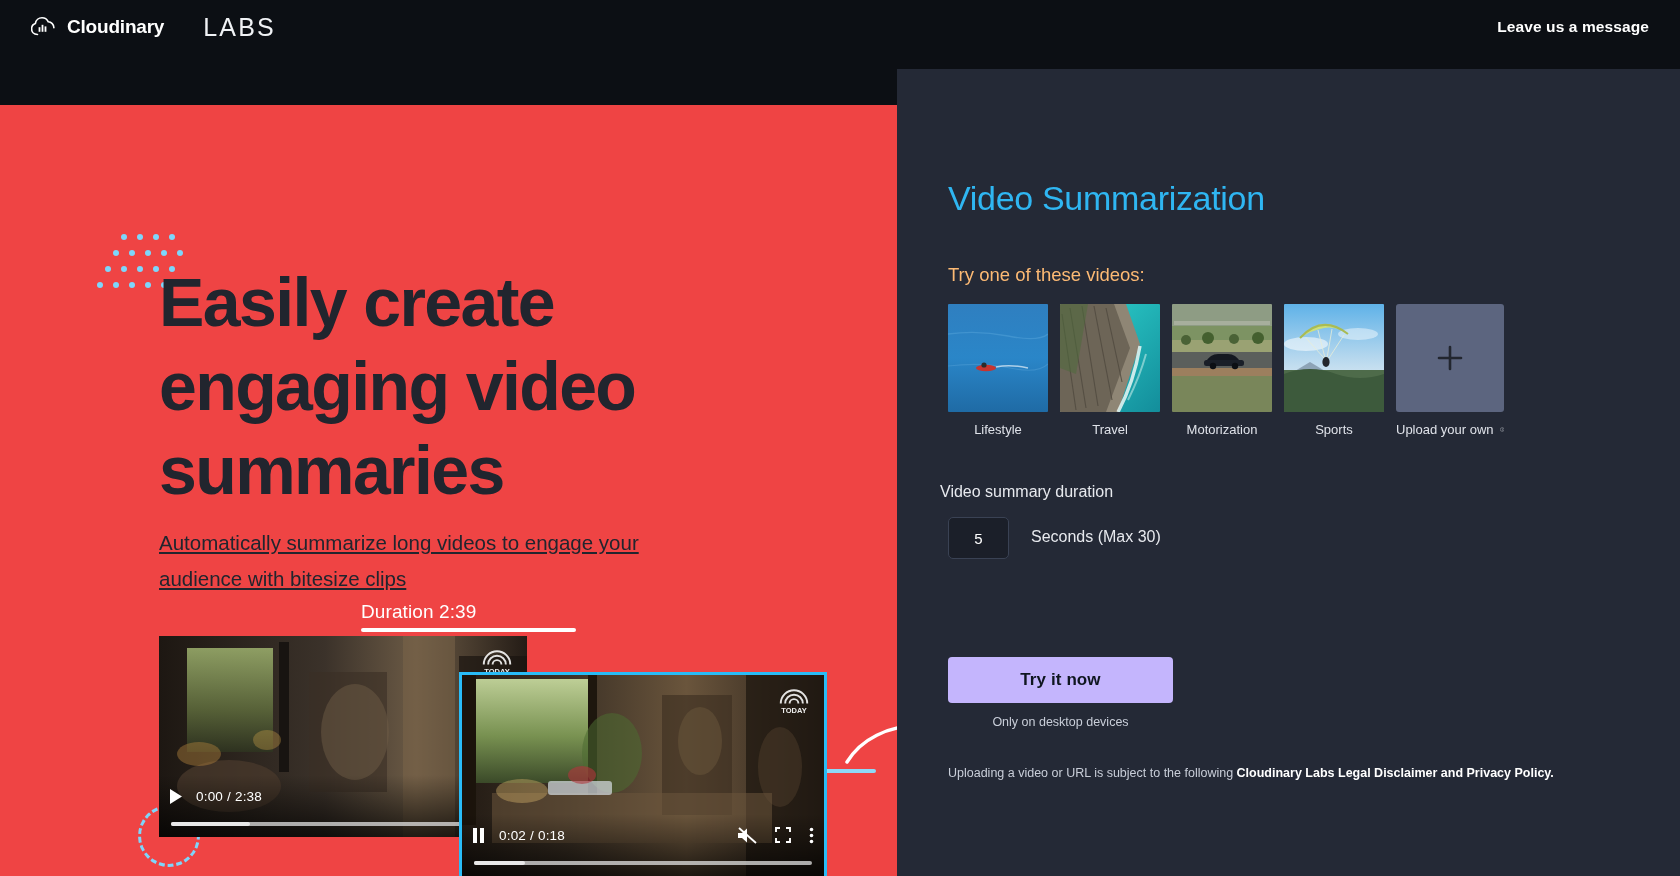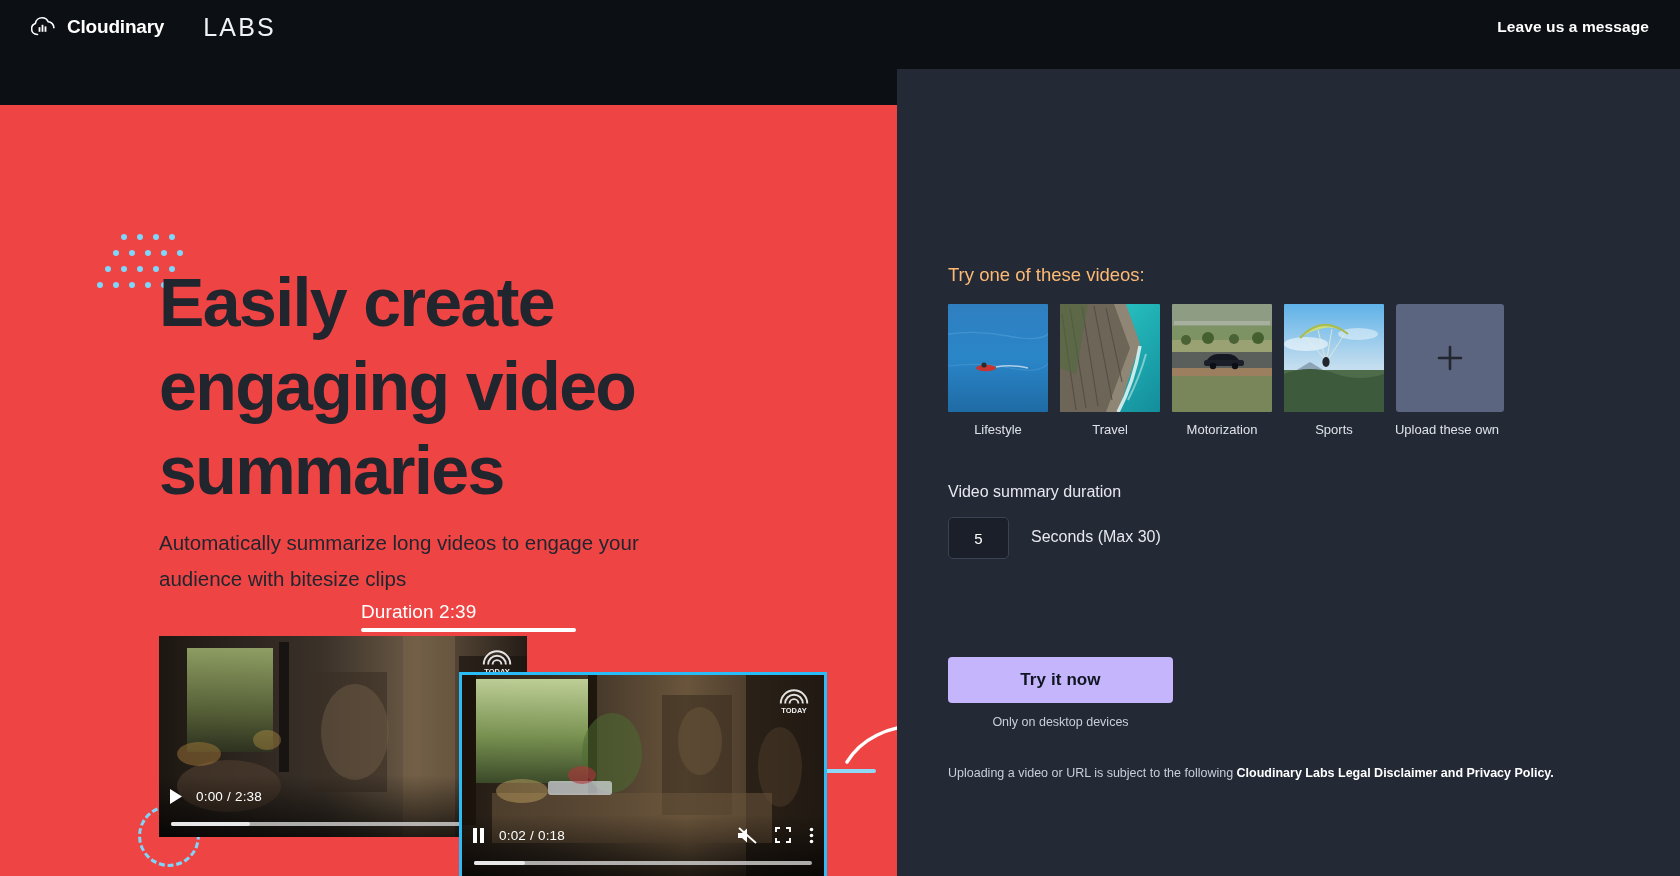--- a/index.html
+++ b/index.html
@@ -56,21 +56,21 @@
     position: absolute; left: 159px; top: 155px;
     width: 640px;
     color: #21252e;
     font-size: 68px; line-height: 84px;
     font-weight: 700; letter-spacing: -1.6px;
   }
   #subhead {
     position: absolute; left: 159px; top: 420px;
     width: 540px;
     color: #21252e;
-    font-size: 20.5px; line-height: 36px; font-weight: 400;
+    font-size: 20.5px; line-height: 36px; font-weight: 400; text-decoration: underline;
   }
 
   
   .dur-wrap { position: absolute; }
   .dur-label {
     color: #ffffff; font-size: 19px; font-weight: 400;
     letter-spacing: 0.1px; white-space: nowrap;
   }
   .dur-bar {
     margin-top: 5px; height: 4px; background: #ffffff;
@@ -165,21 +165,21 @@
     margin-top: 10px; text-align: center;
     color: #dfe2e9; font-size: 13px; white-space: nowrap;
   }
   #upload-cell { width: 108px; }
   #upload-cap {
     display: flex; align-items: center; justify-content: center; gap: 6px;
     margin-top: 10px; color: #dfe2e9; font-size: 13px; white-space: nowrap;
   }
 
   #dur-field-label {
-    position: absolute; left: 51px; top: 414px;
+    position: absolute; left: 43px; top: 414px;
     color: #e7e9ee; font-size: 16px;
   }
   #dur-input {
     position: absolute; left: 51px; top: 448px;
     width: 61px; height: 42px;
     background: #1b1f29; border: 1px solid #3a4254;
     border-radius: 5px; color: #ffffff;
     font-size: 15px; text-align: center;
     font-family: "Liberation Sans", sans-serif;
   }
@@ -410,20 +410,21 @@
       </span>
     </div>
     <div class="scrub" id="scrub-small">
         <span style="width: 15%;"></span>
       </div>
   </div>
 </div>
 
 <div id="right-panel">
 
+  <h2 id="panel-title">Video Summarization</h2>
   <div id="try-label">Try one of these videos:</div>
 
   <div id="thumb-row">
 
     <div class="thumb-cell">
       <div class="thumb-img">
         <svg viewBox="0 0 100 108" preserveAspectRatio="none" width="100" height="108">
           <defs>
               <linearGradient id="sea" x1="0" y1="0" x2="0" y2="1">
             <stop offset="0%" stop-color="#2f7fc0"></stop>
@@ -525,21 +526,21 @@
     <div class="thumb-cell" id="upload-cell">
       <div class="thumb-upload">
         <svg width="28" height="28" viewBox="0 0 28 28">
           <g stroke="#22262f" stroke-width="2.6" stroke-linecap="round">
             <line x1="14" y1="3" x2="14" y2="25"></line>
               <line x1="3" y1="14" x2="25" y2="14"></line>
           </g>
         </svg>
       </div>
       <div id="upload-cap">
-        <span>Upload these own</span>
+        <span>Upload your own</span>
         <svg width="15" height="15" viewBox="0 0 15 15">
           <circle cx="7.5" cy="7.5" r="6.4" fill="none" stroke="#dfe2e9" stroke-width="1.2"></circle>
           <circle cx="7.5" cy="4.4" r="0.95" fill="#dfe2e9"></circle>
           <rect x="6.8" y="6.3" width="1.4" height="5" rx="0.6" fill="#dfe2e9"></rect>
         </svg>
       </div>
     </div>
   </div>
 
   <div id="dur-field-label">Video summary duration</div>

